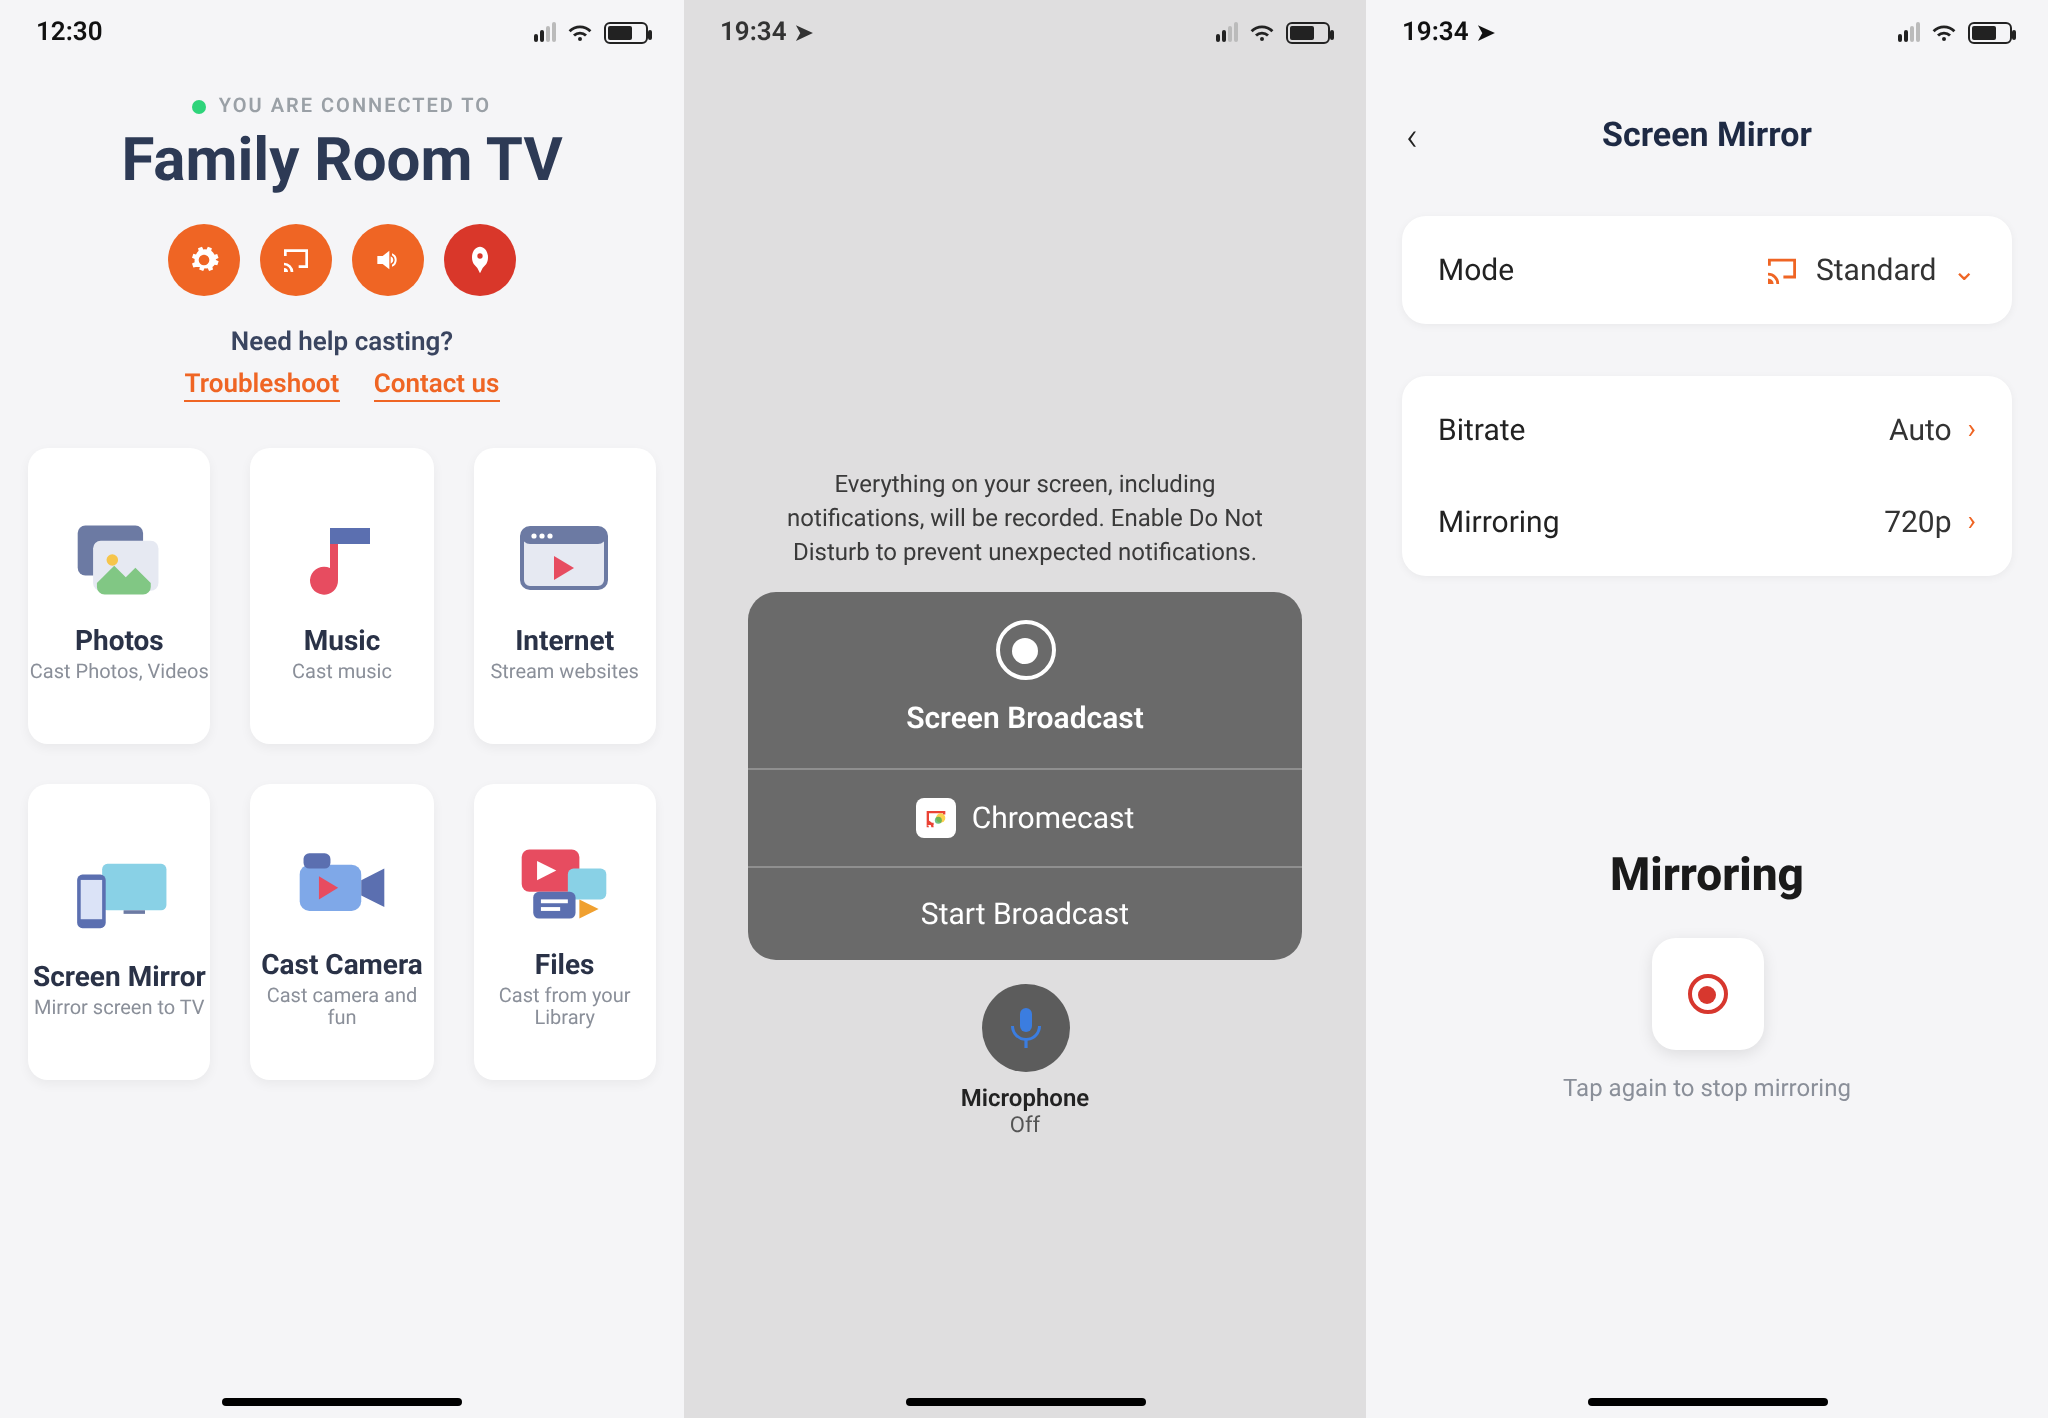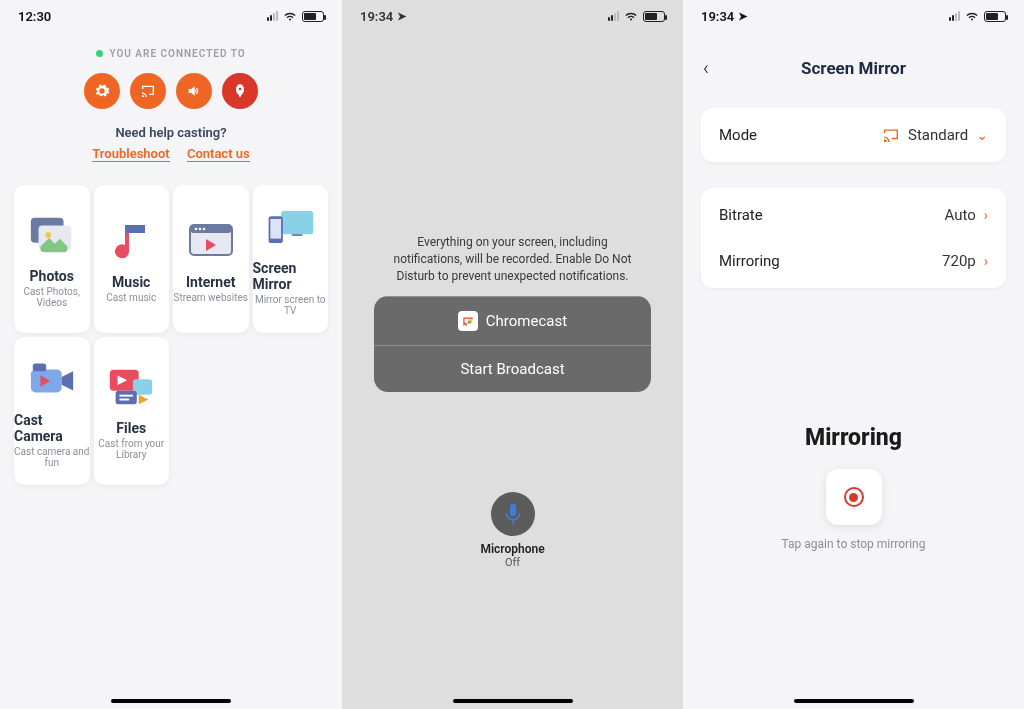--- a/index.html
+++ b/index.html
@@ -27,21 +27,21 @@
   .conn-row { display:flex; align-items:center; justify-content:center; gap:6px; font-size:10px; letter-spacing:1px; color:#9aa0a6; font-weight:600; }
   .dot-green { width:7px; height:7px; background:#2ed47a; border-radius:50%; }
   .device-title { font-size:30px; font-weight:700; color:#2d3a55; margin-top:4px; }
   .action-row { display:flex; justify-content:center; gap:10px; margin-top:14px; }
   .round-btn { width:36px; height:36px; border-radius:50%; display:flex; align-items:center; justify-content:center; color:#fff; }
   .rb-accent { background:#ef6524; }
   .rb-red { background:#d9372a; }
   .help-q { text-align:center; margin-top:16px; font-size:13px; color:#3a4560; font-weight:600; }
   .help-links { text-align:center; margin-top:6px; font-size:13px; }
   .help-links a { color:#ef6524; text-decoration:none; border-bottom:1px solid #ef6524; margin:0 7px; font-weight:600; }
-  .grid { display:grid; grid-template-columns:1fr 1fr 1fr 1fr; gap:4px; padding:14px; margin-top:10px; }
+  .grid { display:grid; grid-template-columns:1fr 1fr 1fr; gap:20px; padding:14px; margin-top:10px; }
   .tile { background:#fff; border-radius:10px; height:148px; display:flex; flex-direction:column; align-items:center; justify-content:center; box-shadow:0 2px 6px rgba(0,0,0,.05); }
   .tile-icon { width:50px; height:50px; display:flex; align-items:center; justify-content:center; margin-bottom:8px; }
   .tile-title { font-size:14px; font-weight:700; color:#2a3247; }
   .tile-sub { font-size:10px; color:#8a8f99; margin-top:2px; text-align:center; }
   .home-ind { position:absolute; bottom:6px; left:50%; transform:translateX(-50%); width:120px; height:4px; background:#000; border-radius:3px; }
   .s2 .msg { position:absolute; top:210px; left:40px; right:40px; text-align:center; font-size:12px; color:#3a3a3a; line-height:1.4;margin-top:24px; }
   .panel { position:absolute; top:296px; left:32px; right:32px; background:rgba(90,90,90,.88); border-radius:14px; overflow:hidden; color:#fff; }
   .panel .p-head { text-align:center; padding:14px 0 16px; }
   .rec-ring { width:30px; height:30px; border:2px solid #fff; border-radius:50%; margin:0 auto 10px; display:flex; align-items:center; justify-content:center; }
   .rec-ring .inner { width:13px; height:13px; background:#fff; border-radius:50%; }
@@ -98,20 +98,21 @@
           <div class="lvl"></div>
         </div>
     </div>
   </div>
 
   <div class="header">
     <div class="conn-row">
       <div class="dot-green"></div>
       <span>YOU ARE CONNECTED TO</span>
     </div>
+    <div class="device-title">Family Room TV</div>
 
     <div class="action-row">
       <div class="round-btn rb-accent">
         <svg width="16" height="16" viewBox="0 0 24 24">
             <path fill="#fff" d="M12 8a4 4 0 100 8 4 4 0 000-8zm9 4l2 1-1 3-2-.5a8 8 0 01-1.7 1.7l.5 2-3 1-1-2a8 8 0 01-2.4 0l-1 2-3-1 .5-2A8 8 0 016 17.2l-2 .5-1-3 2-1a8 8 0 010-2.4l-2-1 1-3 2 .5A8 8 0 018 5.1l-.5-2 3-1 1 2a8 8 0 012.4 0l1-2 3 1-.5 2A8 8 0 0119.9 8l2-.5 1 3-2 1a8 8 0 010 .5z"></path>
           </svg>
       </div>
       <div class="round-btn rb-accent">
         <svg width="16" height="16" viewBox="0 0 24 24">
             <path fill="#fff" d="M3 4h18v14h-7v-2h5V6H5v3H3V4zm0 10a7 7 0 017 7H8a5 5 0 00-5-5v-2zm0 4a3 3 0 013 3H3v-3z"></path>
@@ -235,20 +236,26 @@
         </svg>
       <div class="batt">
           <div class="lvl"></div>
         </div>
     </div>
   </div>
 
   <div class="msg">Everything on your screen, including notifications, will be recorded. Enable Do Not Disturb to prevent unexpected notifications.</div>
 
   <div class="panel">
+    <div class="p-head">
+      <div class="rec-ring">
+          <div class="inner"></div>
+        </div>
+      <div class="p-title">Screen Broadcast</div>
+    </div>
     <div class="p-row">
       <div class="cc-badge">
         <svg width="14" height="14" viewBox="0 0 24 24">
             <path d="M4 6h16v3h-2V8H6v8h4v2H4V6zm0 8a6 6 0 016 6H8a4 4 0 00-4-4v-2zm0 4a2 2 0 012 2H4v-2z" fill="#ea4335"></path>
             <circle cx="16" cy="12" r="4" fill="#fbbc04" opacity=".7"></circle>
             <circle cx="14" cy="14" r="3" fill="#34a853" opacity=".7"></circle>
           </svg>
       </div>
       <span>Chromecast</span>
     </div>

